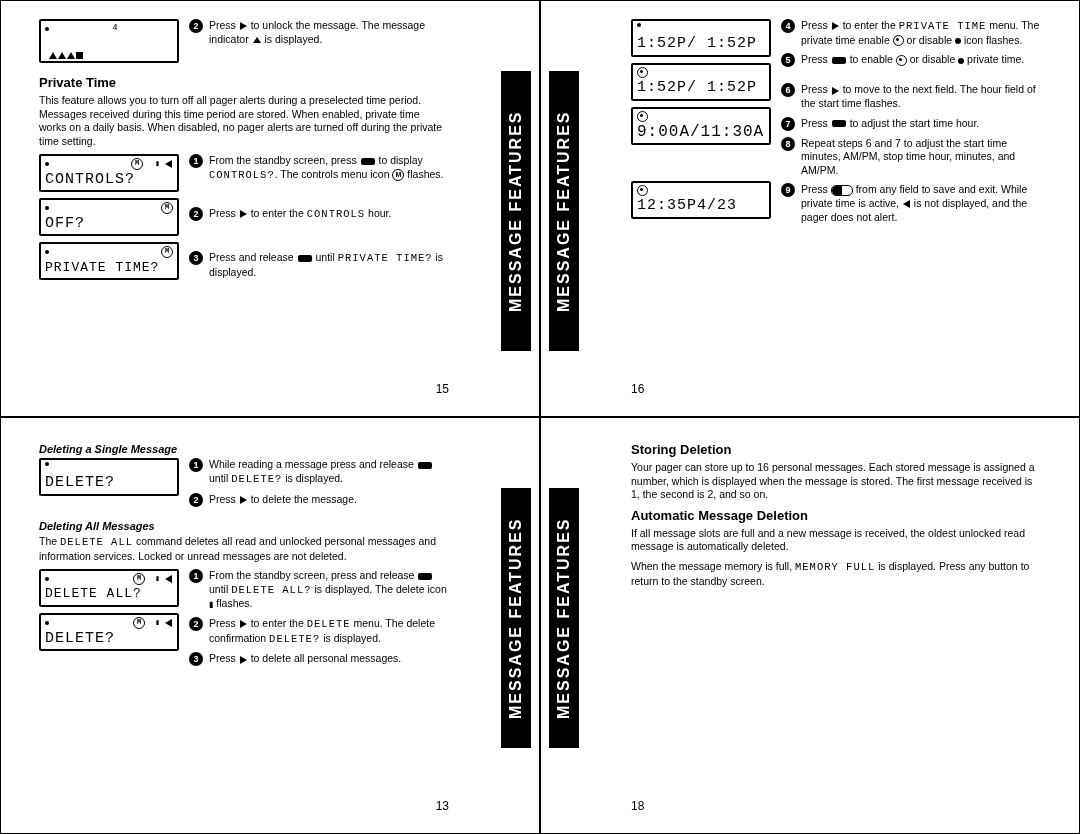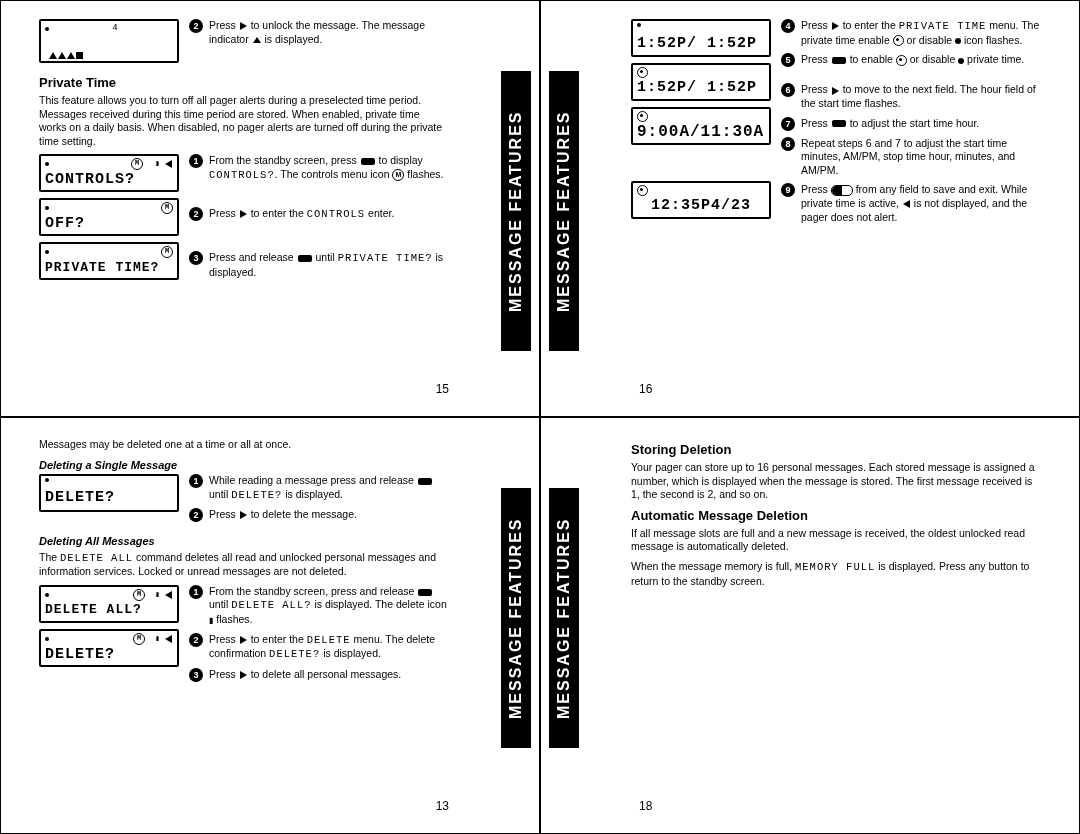--- a/index.html
+++ b/index.html
@@ -66,39 +66,39 @@
     font-family: "Courier New", monospace;
     font-size: 10px;
     display: flex;
     flex-direction: column;
     justify-content: space-between;
     padding: 2px 4px;
     box-sizing: border-box;
   }
   .lcd.tall { height: 44px; }
   .lcd .top { font-size: 9px; display:flex; gap:4px; align-items:center;}
-  .lcd .main { font-size: 15px; letter-spacing: 1px; font-weight:bold; white-space:nowrap;}
+  .lcd .main { font-size: 15px; letter-spacing: 1px; font-weight:normal; white-space:nowrap;}
   .lcd .dot { display:inline-block; width:4px; height:4px; background:#000; border-radius:50%; vertical-align:middle; margin-right:4px;}
   .step { display: flex; gap: 6px; margin-bottom: 6px; }
   .step .bullet {
     flex: none;
     width: 14px; height: 14px;
     border: 1px solid #000;
     border-radius: 50%;
     font-size: 9px;
     text-align: center;
     line-height: 13px;
     background:#fff;
     font-weight:bold;
   }
   .step .bullet.solid { background:#000; color:#fff; border:none; line-height:14px;}
   .step .txt { flex: 1; }
   .pagenum { position: absolute; bottom: 18px; font-size: 12px; }
   .pagenum.pr { right: 90px; }
-  .pagenum.pl { left: 98px; }
+  .pagenum.pl { left: 90px; }
   .icon { display:inline-block; vertical-align:middle; }
   .icon.play { width:0;height:0;border-top:4px solid transparent;border-bottom:4px solid transparent;border-left:7px solid #000; margin:0 1px;}
   .icon.readbtn { width:14px;height:7px;background:#000;border-radius:2px;margin:0 1px; position:relative;}
   .icon.up { width:0;height:0;border-left:4px solid transparent;border-right:4px solid transparent;border-bottom:6px solid #000; margin:0 1px;}
   .icon.speaker { width:0;height:0;border-top:4px solid transparent;border-bottom:4px solid transparent;border-right:7px solid #000; margin:0 1px;}
   .icon.m { width:10px;height:10px;border:1px solid #000;border-radius:50%;font-size:7px;text-align:center;line-height:9px;font-weight:bold;}
   .icon.pill { width:20px;height:9px;border:1px solid #000;border-radius:5px;position:relative;}
   .icon.pill.half::after{content:"";position:absolute;left:0;top:0;bottom:0;width:50%;background:#000;border-radius:5px 0 0 5px;}
   .icon.circdot { width:9px;height:9px;border:1.5px solid #000;border-radius:50%;position:relative;}
   .icon.circdot::after{content:"";position:absolute;left:2px;top:2px;width:3px;height:3px;background:#000;border-radius:50%;}
@@ -172,21 +172,21 @@
           </div>
         </div>
         <div class="txtcol">
           <div class="step">
             <span class="bullet solid">1</span>
             <span class="txt"><span>From the standby screen, press </span><span class="icon readbtn"></span><span> to display </span><span class="mono">CONTROLS?</span><span>. The controls menu icon </span><span class="icon m">M</span><span> flashes.</span></span>
           </div>
           <div style="height:18px"></div>
           <div class="step">
             <span class="bullet solid">2</span>
-            <span class="txt"><span>Press </span><span class="icon play"></span><span> to enter the </span><span class="mono">CONTROLS</span><span> enter.</span></span>
+            <span class="txt"><span>Press </span><span class="icon play"></span><span> to enter the </span><span class="mono">CONTROLS</span><span> hour.</span></span>
           </div>
           <div style="height:24px"></div>
           <div class="step">
             <span class="bullet solid">3</span>
             <span class="txt"><span>Press and release </span><span class="icon readbtn"></span><span> until </span><span class="mono">PRIVATE TIME?</span><span> is displayed.</span></span>
           </div>
         </div>
       </div>
     </div>
     <div class="vtab r">MESSAGE FEATURES</div>
@@ -213,21 +213,21 @@
             <div class="top">
                 <span class="icon circdot"></span>
               </div>
             <div class="main" style="font-size:16px">9:00A/11:30A</div>
           </div>
           <div style="height:30px"></div>
           <div class="lcd">
             <div class="top">
                 <span class="icon circdot"></span>
               </div>
-            <div class="main" style="display:flex;justify-content:center">
+            <div class="main" style="display:flex;justify-content:flex-start">
                 <span>12:35P</span>
                 <span>4/23</span>
               </div>
           </div>
         </div>
         <div class="txtcol">
           <div class="step">
             <span class="bullet solid">4</span>
             <span class="txt"><span>Press </span><span class="icon play"></span><span> to enter the </span><span class="mono">PRIVATE TIME</span><span> menu. The private time enable </span><span class="icon circdot"></span><span> or disable </span><span class="icon solidcirc"></span><span> icon flashes.</span></span>
           </div>
@@ -254,21 +254,20 @@
           </div>
         </div>
       </div>
     </div>
     <div class="vtab l">MESSAGE FEATURES</div>
     <div class="pagenum pl">16</div>
   </div>
 
   <div class="panel left">
     <div class="content">
-      <p>Messages may be deleted one at a time or all at once.</p>
       <h3>Deleting a Single Message</h3>
       <div class="row">
         <div class="lcdcol">
           <div class="lcd">
             <div class="top">
                 <span class="dot"></span>
               </div>
             <div class="main">DELETE?</div>
           </div>
         </div>

